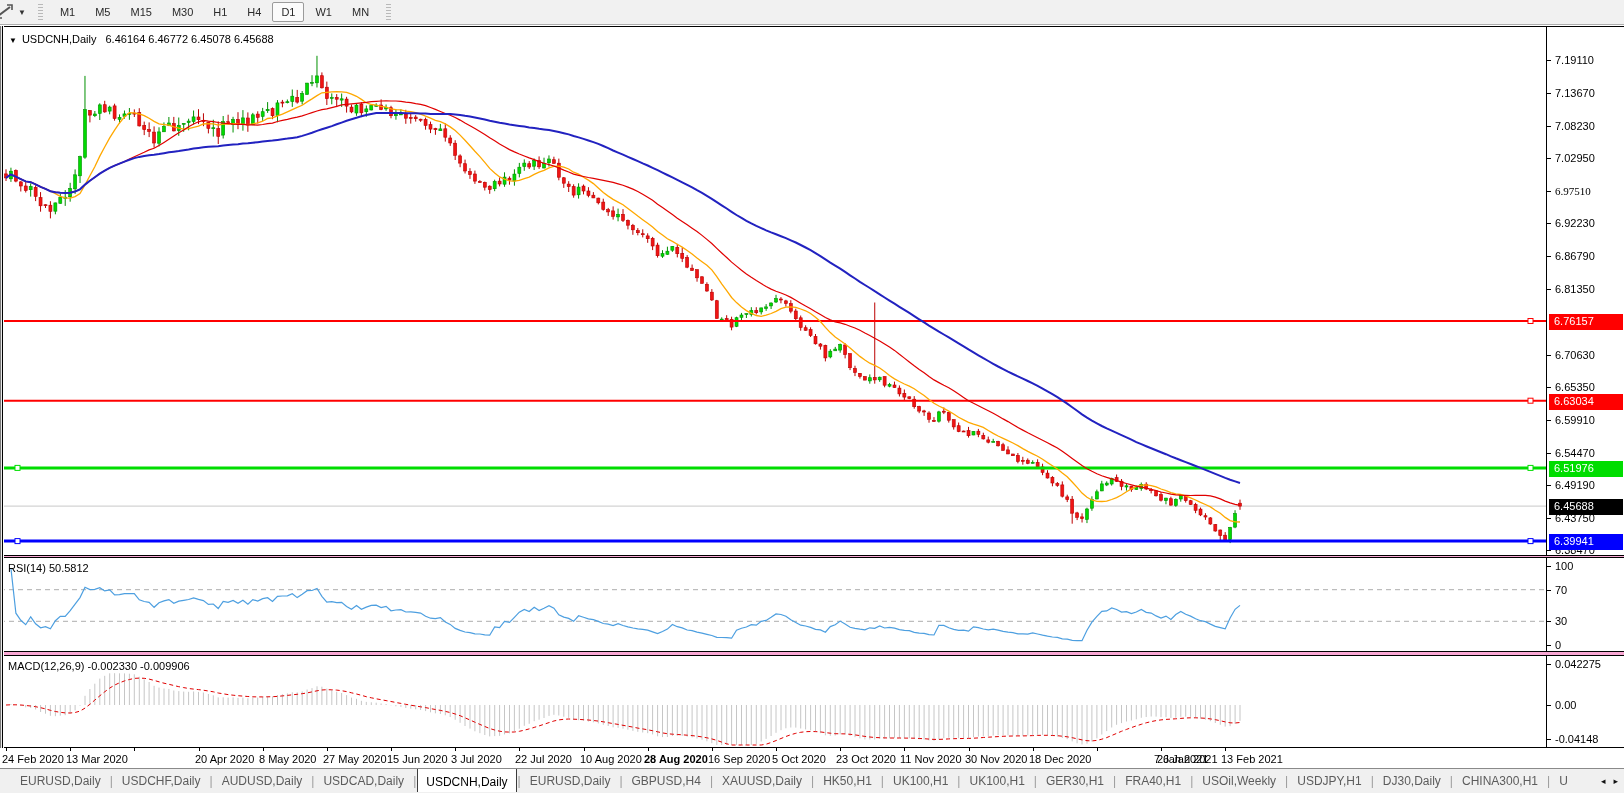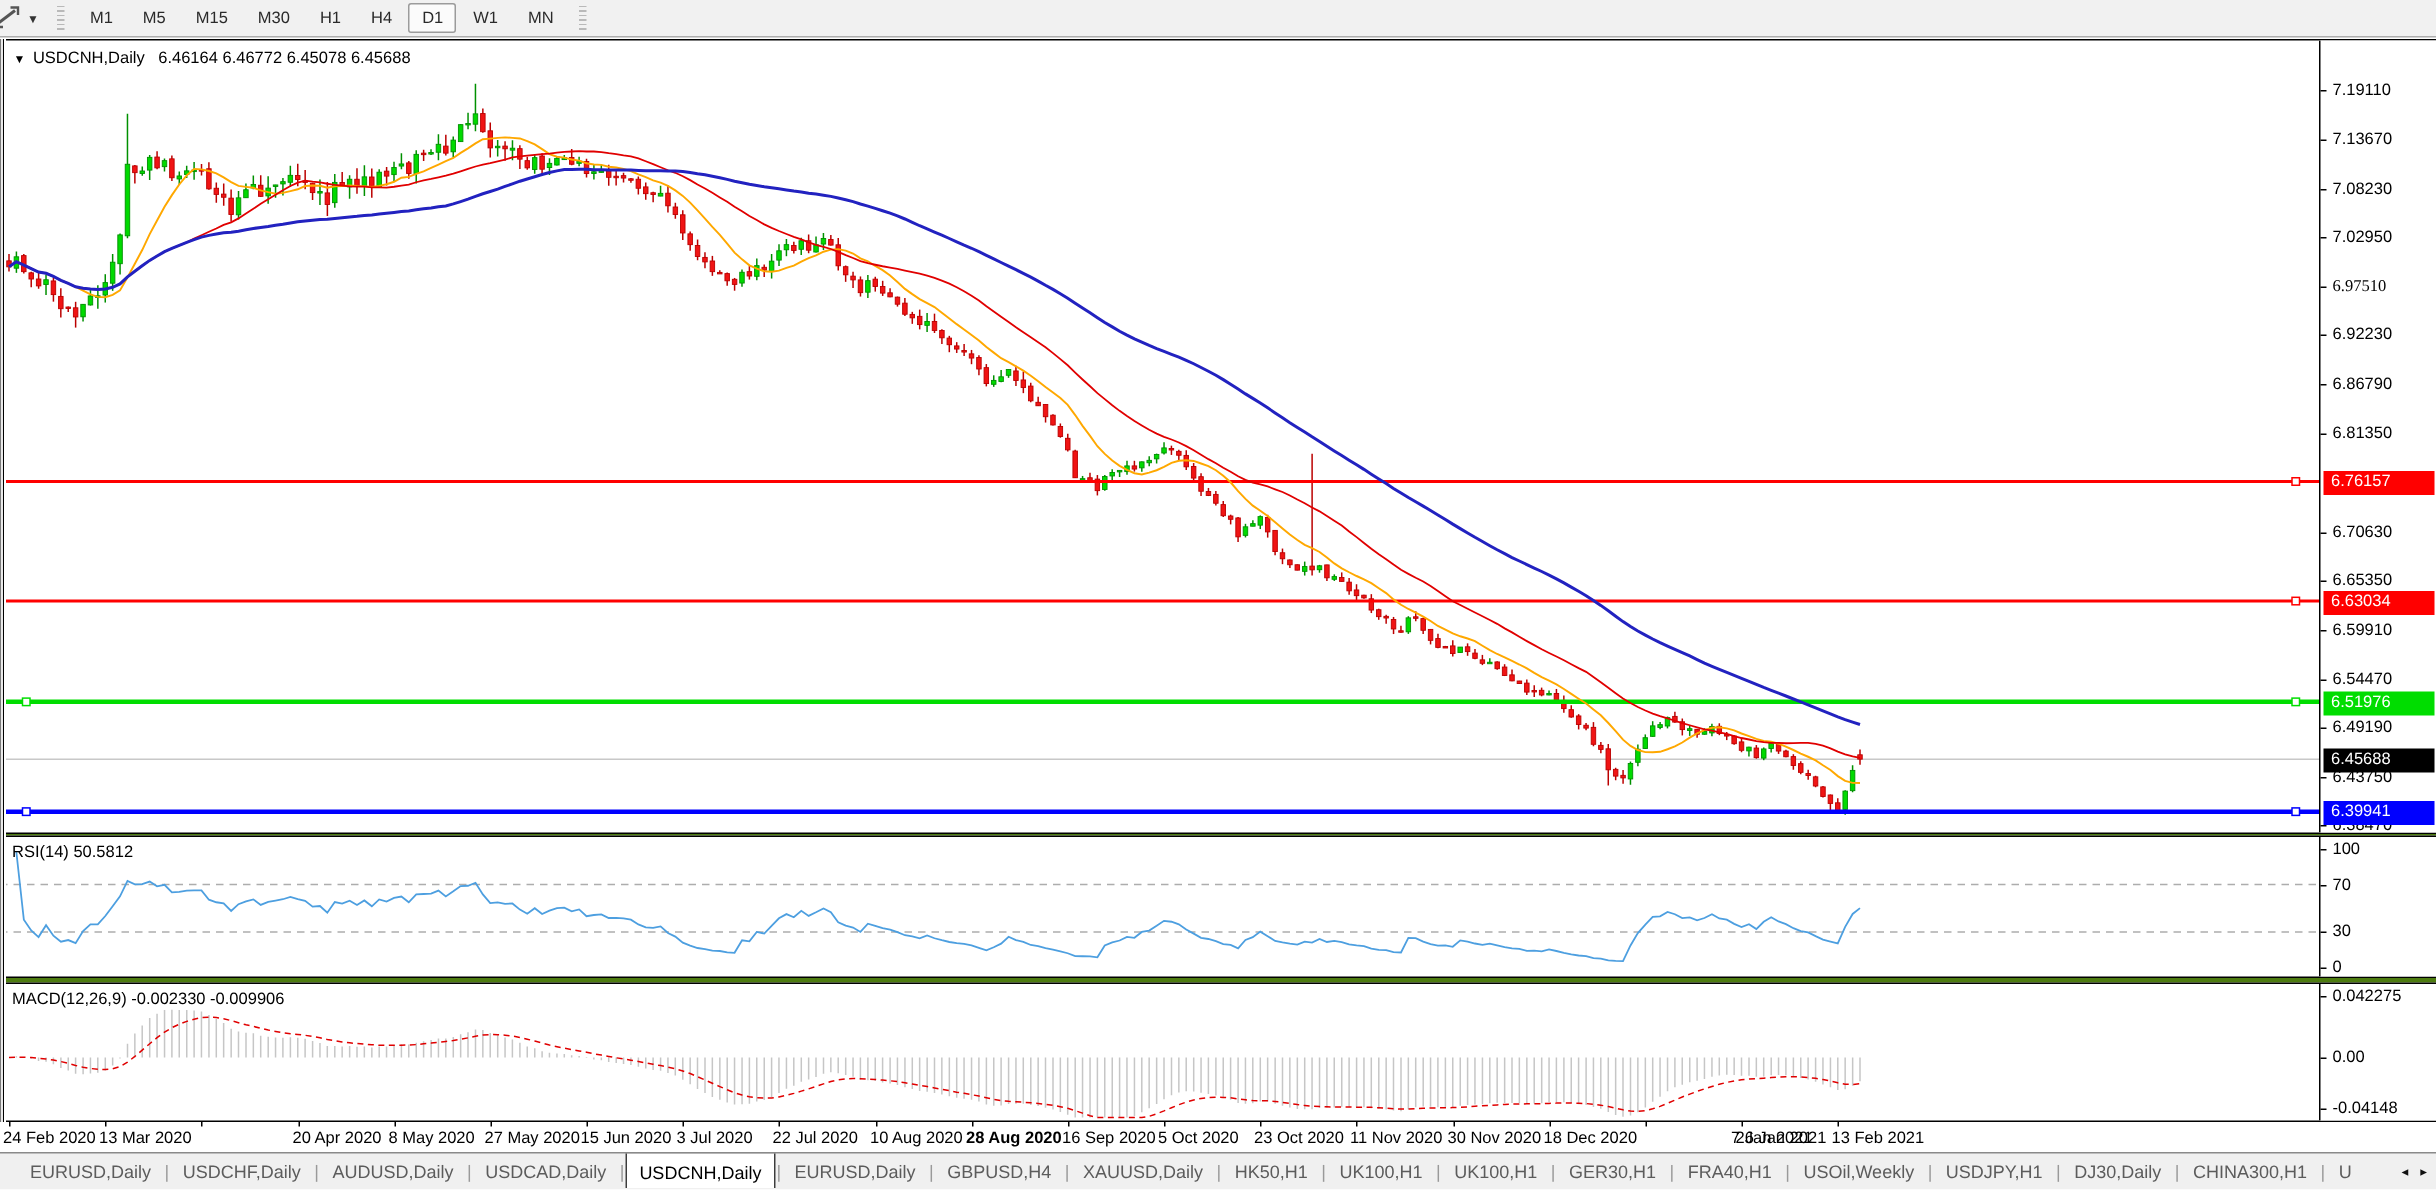--- a/index.html
+++ b/index.html
@@ -14,21 +14,21 @@
     background:#f1f1f1; border-bottom:1px solid #adadad;
     display:flex; align-items:center; }
   .tool-icon { width:20px; height:18px; margin-left:-4px; display:flex; align-items:center; }
   .caret { font-size:8px; color:#333; padding:0 5px 0 2px; }
   .grip { width:5px; height:16px; margin:0 7px;
     background:repeating-linear-gradient(to bottom,#b9b9b9 0 1px,#f1f1f1 1px 3px); }
   .tf-btn { padding:3px 8px; margin:0 1px; color:#2a2a2a; border:1px solid transparent;
     border-radius:2px; cursor:default; }
   .tf-btn.active { background:#fbfbfb; border-color:#9b9b9b; }
   
-  .chart-window { position:absolute; top:26px; left:0; width:1624px; height:742px; background:#4d7c0f; }
+  .chart-window { position:absolute; top:26px; left:0; width:1624px; height:742px; background:#f9a8d4; }
   .left-frame { position:absolute; top:0; bottom:20px; left:0; width:4px; z-index:8;
     background:linear-gradient(to right,#7a7a7a 0 1px,#e9e9e9 1px 2px,#000 2px 3px,#fff 3px 4px); }
   .pane { position:absolute; left:0; right:0; background:#fff;
     border-top:1px solid #000; border-bottom:1px solid #000; }
   .pane-main { top:0; height:530px; }
   .pane-rsi  { top:531px; height:95px;text-align:right; }
   .pane-macd { top:629px; height:93px; }
   .plot { position:absolute; left:0; top:0; width:1546px; height:100%; }
   .axis { position:absolute; left:1546px; right:0; top:0; bottom:0; border-left:1px solid #000; background:#fff; }
   .tick-label { position:absolute; left:8px; white-space:nowrap; }

